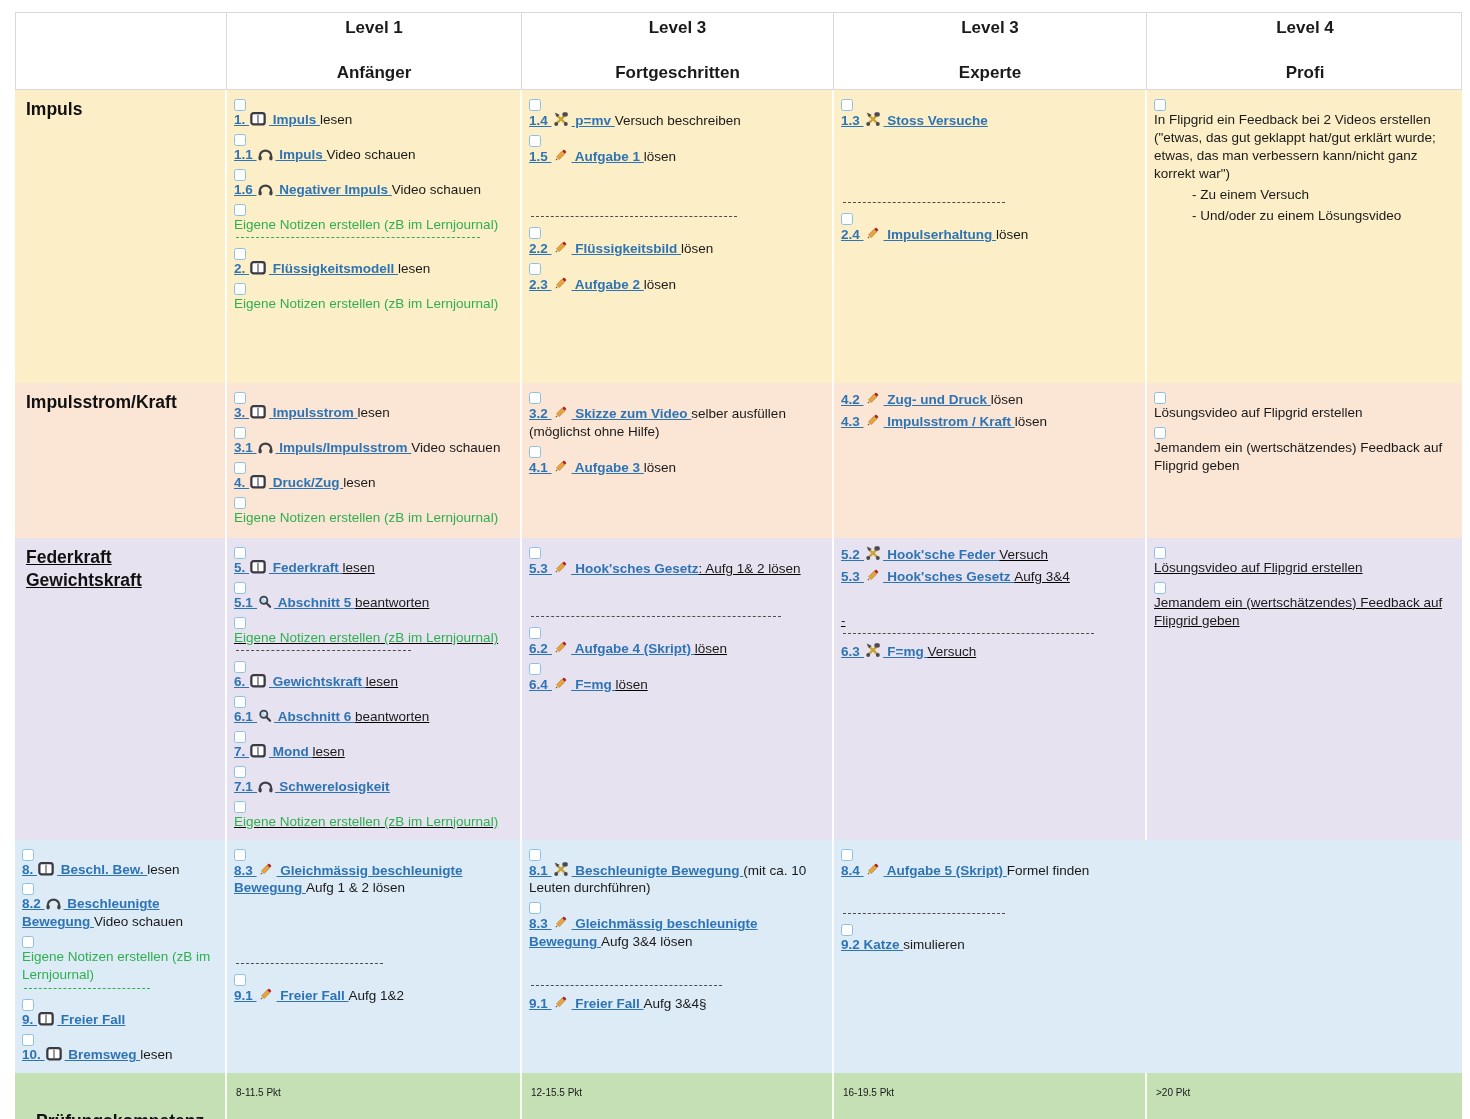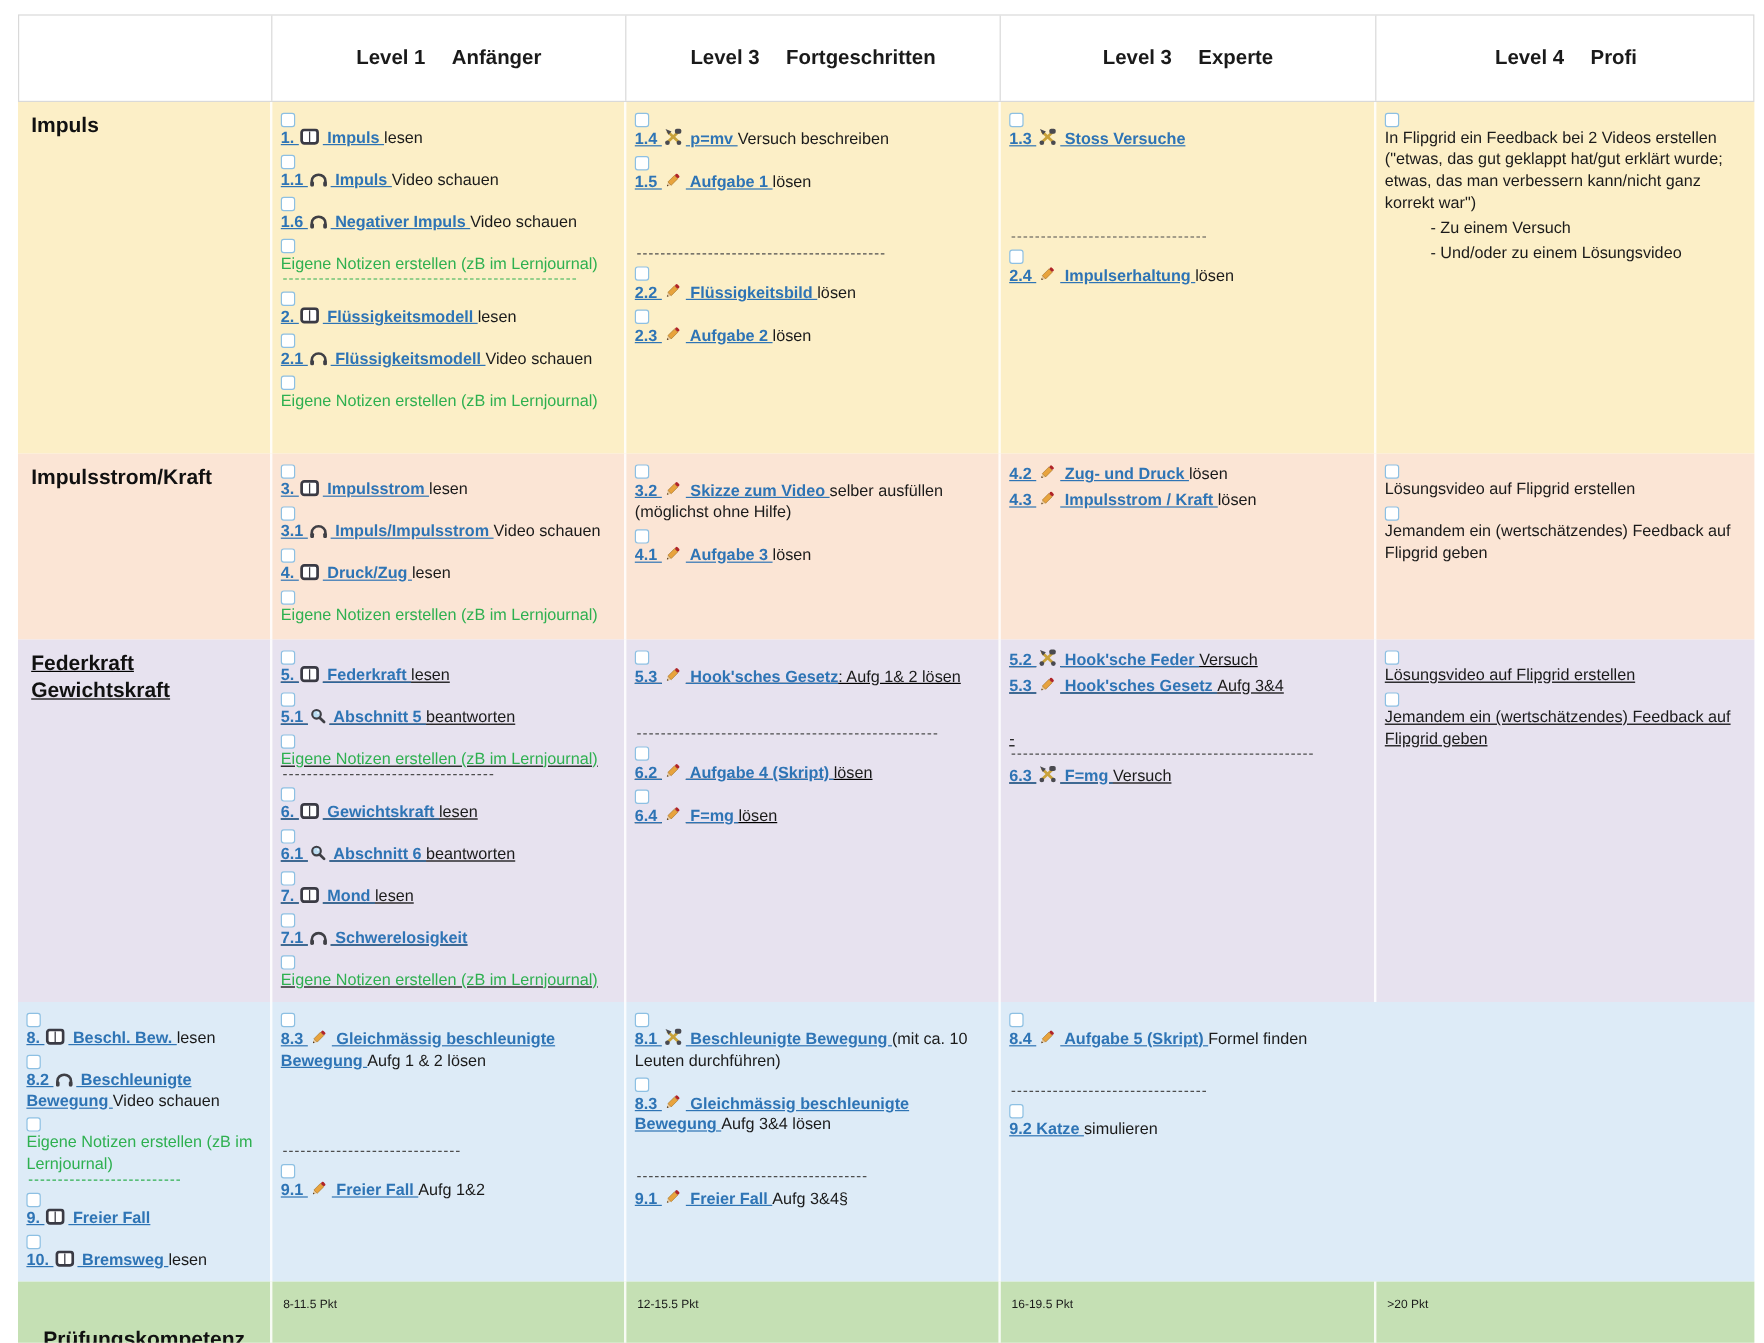--- a/index.html
+++ b/index.html
@@ -23,21 +23,21 @@
     box-sizing:border-box;
   }
   
   .header-row{
     background:#ffffff;
     border:1px solid #d9d9d9;
     min-height:73px;
   }
   .header-cell{
     border-left:1px solid #d9d9d9;
-    display:flex;flex-direction:row;
+    display:flex;flex-direction:column;
     align-items:center;justify-content:center;
     text-align:center;
     padding:4px 6px;box-sizing:border-box;gap:22px;
   }
   .header-cell:first-child{border-left:none;}
   .header-title,.header-sub{
     font-weight:bold;font-size:17px;line-height:1.35;color:#1a1a1a;
   }
   
   .cell{
@@ -150,28 +150,20 @@
             <div class="divider green" style="margin-top: 2px; width: 88%;"></div>
             <div class="item">
               <span class="checkbox"></span>
               <span class="item-text"><span class="link">2. </span><span class="icon"><svg viewBox="0 0 18 16" width="16" height="14">
                     <rect x="1.4" y="1.4" width="15.2" height="12.8" rx="2.6" fill="#ffffff" stroke="#3a3a44" stroke-width="2.6"></rect>
                     <line x1="9" y1="3" x2="9" y2="13" stroke="#3a3a44" stroke-width="1.2"></line>
                   </svg></span><span class="link"> Flüssigkeitsmodell </span><span class="plain">lesen</span></span>
             </div>
             <div class="item">
               <span class="checkbox"></span>
-              <span class="item-text"><span class="link">2.1 </span><span class="icon"><svg viewBox="0 0 18 14" width="15" height="12">
-                    <path d="M2.2 12 V8 a6.8 6.3 0 0 1 13.6 0 V12" fill="none" stroke="#3f3f45" stroke-width="2.6" stroke-linecap="round"></path>
-                    <rect x="0.8" y="8.2" width="3.6" height="5.2" rx="1.5" fill="#3f3f45"></rect>
-                    <rect x="13.6" y="8.2" width="3.6" height="5.2" rx="1.5" fill="#3f3f45"></rect>
-                  </svg></span><span class="link"> Flüssigkeitsmodell </span><span class="plain">Video schauen</span></span>
-            </div>
-            <div class="item">
-              <span class="checkbox"></span>
               <span class="item-text"><span class="green">Eigene Notizen erstellen (zB im Lernjournal)</span></span>
             </div>
           </div>
           <div class="cell task-cell">
             <div class="item">
               <span class="checkbox"></span>
               <span class="item-text"><span class="link">1.4 </span><span class="icon"><svg viewBox="0 0 18 18" width="16" height="16">
                     <line x1="4.2" y1="4.6" x2="14.4" y2="14.2" stroke="#c9a23a" stroke-width="2.6" stroke-linecap="round"></line>
                     <line x1="13.8" y1="4.6" x2="3.6" y2="14.2" stroke="#c9a23a" stroke-width="2.6" stroke-linecap="round"></line>
                     <path d="M1.8 1.8 l5.6 2.3 -2.8 3 z" fill="#4a4a50"></path>

